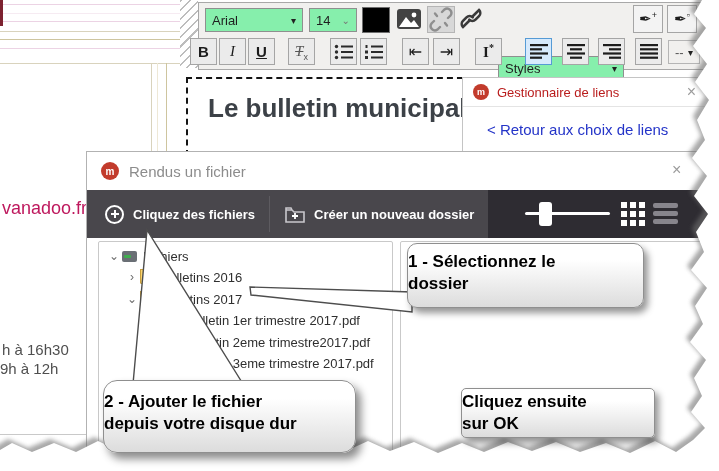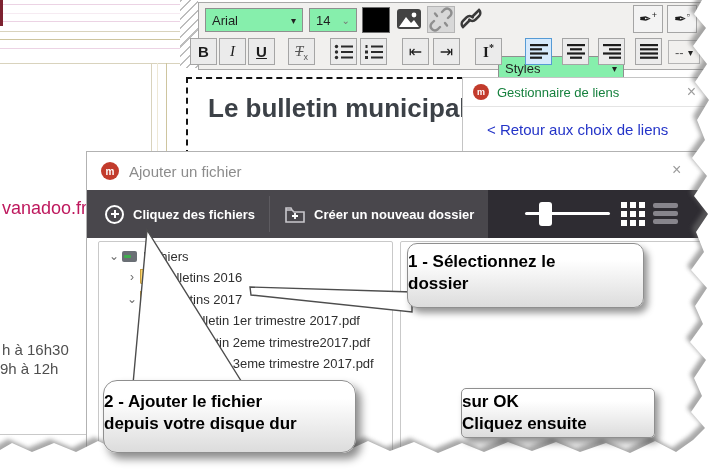--- a/index.html
+++ b/index.html
@@ -219,32 +219,32 @@
 
   <div class="headingbox">
     <div class="h">Le bulletin municipal</div>
   </div>
 
   <div class="panel" style="left:462px;top:77px;width:257px;height:75px;">
     <div class="ptitle">
       <div class="logo" style="width:16px;height:16px;font-size:9px;margin-left:10px;">
           <span>m</span>
         </div>
-      <span style="margin-left:8px;font-size:13px;color:#15803d;">Gestionnaire de liens</span>
+      <span style="margin-left:8px;font-size:13px;color:#b91c1c;">Gestionnaire de liens</span>
       <span class="closex" style="right:22px;top:6px;">×</span>
     </div>
     <a class="bluelink abs" style="left:24px;top:43px;">&lt; Retour aux choix de liens</a>
   </div>
 
   <div id="dialog">
     <div style="position:relative;height:38px;display:flex;align-items:center;">
       <div class="logo" style="width:18px;height:18px;font-size:10px;margin-left:14px;">
           <span>m</span>
         </div>
-      <span style="margin-left:10px;font-size:15px;color:#8c8c8c;">Ajouter un fichier</span>
+      <span style="margin-left:10px;font-size:15px;color:#8c8c8c;">Rendus un fichier</span>
       <span class="closex" style="left:585px;top:10px;">×</span>
     </div>
 
     <div id="dlg-toolbar">
       <div class="dbtn" style="left:18px;">
         <span class="pluscirc"></span>
         <span>Cliquez des fichiers</span>
       </div>
       <div class="vsep" style="left:182px;top:6px;height:36px;"></div>
       <div class="dbtn" style="left:198px;">
@@ -336,17 +336,17 @@
     </g>
     <polygon fill="#ffffff" points="702,0 694,14 706,28 693,46 707,64 695,82 709,100 697,120 705,140 692,158 707,176 694,196 708,214 696,232 704,252 691,270 707,288 695,306 703,324 690,342 706,360 694,378 702,396 691,412 705,428 693,440 676,452 655,441 630,453 606,443 580,452 556,442 532,451 508,442 484,452 462,443 438,453 414,442 390,451 368,441 344,452 320,443 298,453 274,442 252,450 230,441 208,452 186,443 164,452 142,442 120,451 98,441 76,452 54,443 32,452 12,443 0,450 0,471 719,471 719,0"></polygon>
   </svg>
 
   <div class="callout" style="left:103px;top:380px;width:253px;height:73px;border-radius:14px;padding-top:10px;z-index:60;box-shadow:5px 6px 8px rgba(0,0,0,.45);">
     <div>2 - Ajouter le fichier</div>
     <div>depuis votre disque dur</div>
   </div>
 
   <div class="callout" style="left:461px;top:388px;width:194px;height:50px;border-radius:5px;padding-top:2px;z-index:60;">
+    <div>Cliquez ensuite</div>
     <div>sur OK</div>
-    <div>Cliquez ensuite</div>
   </div>
 
 </div>
 
 </body></html>

